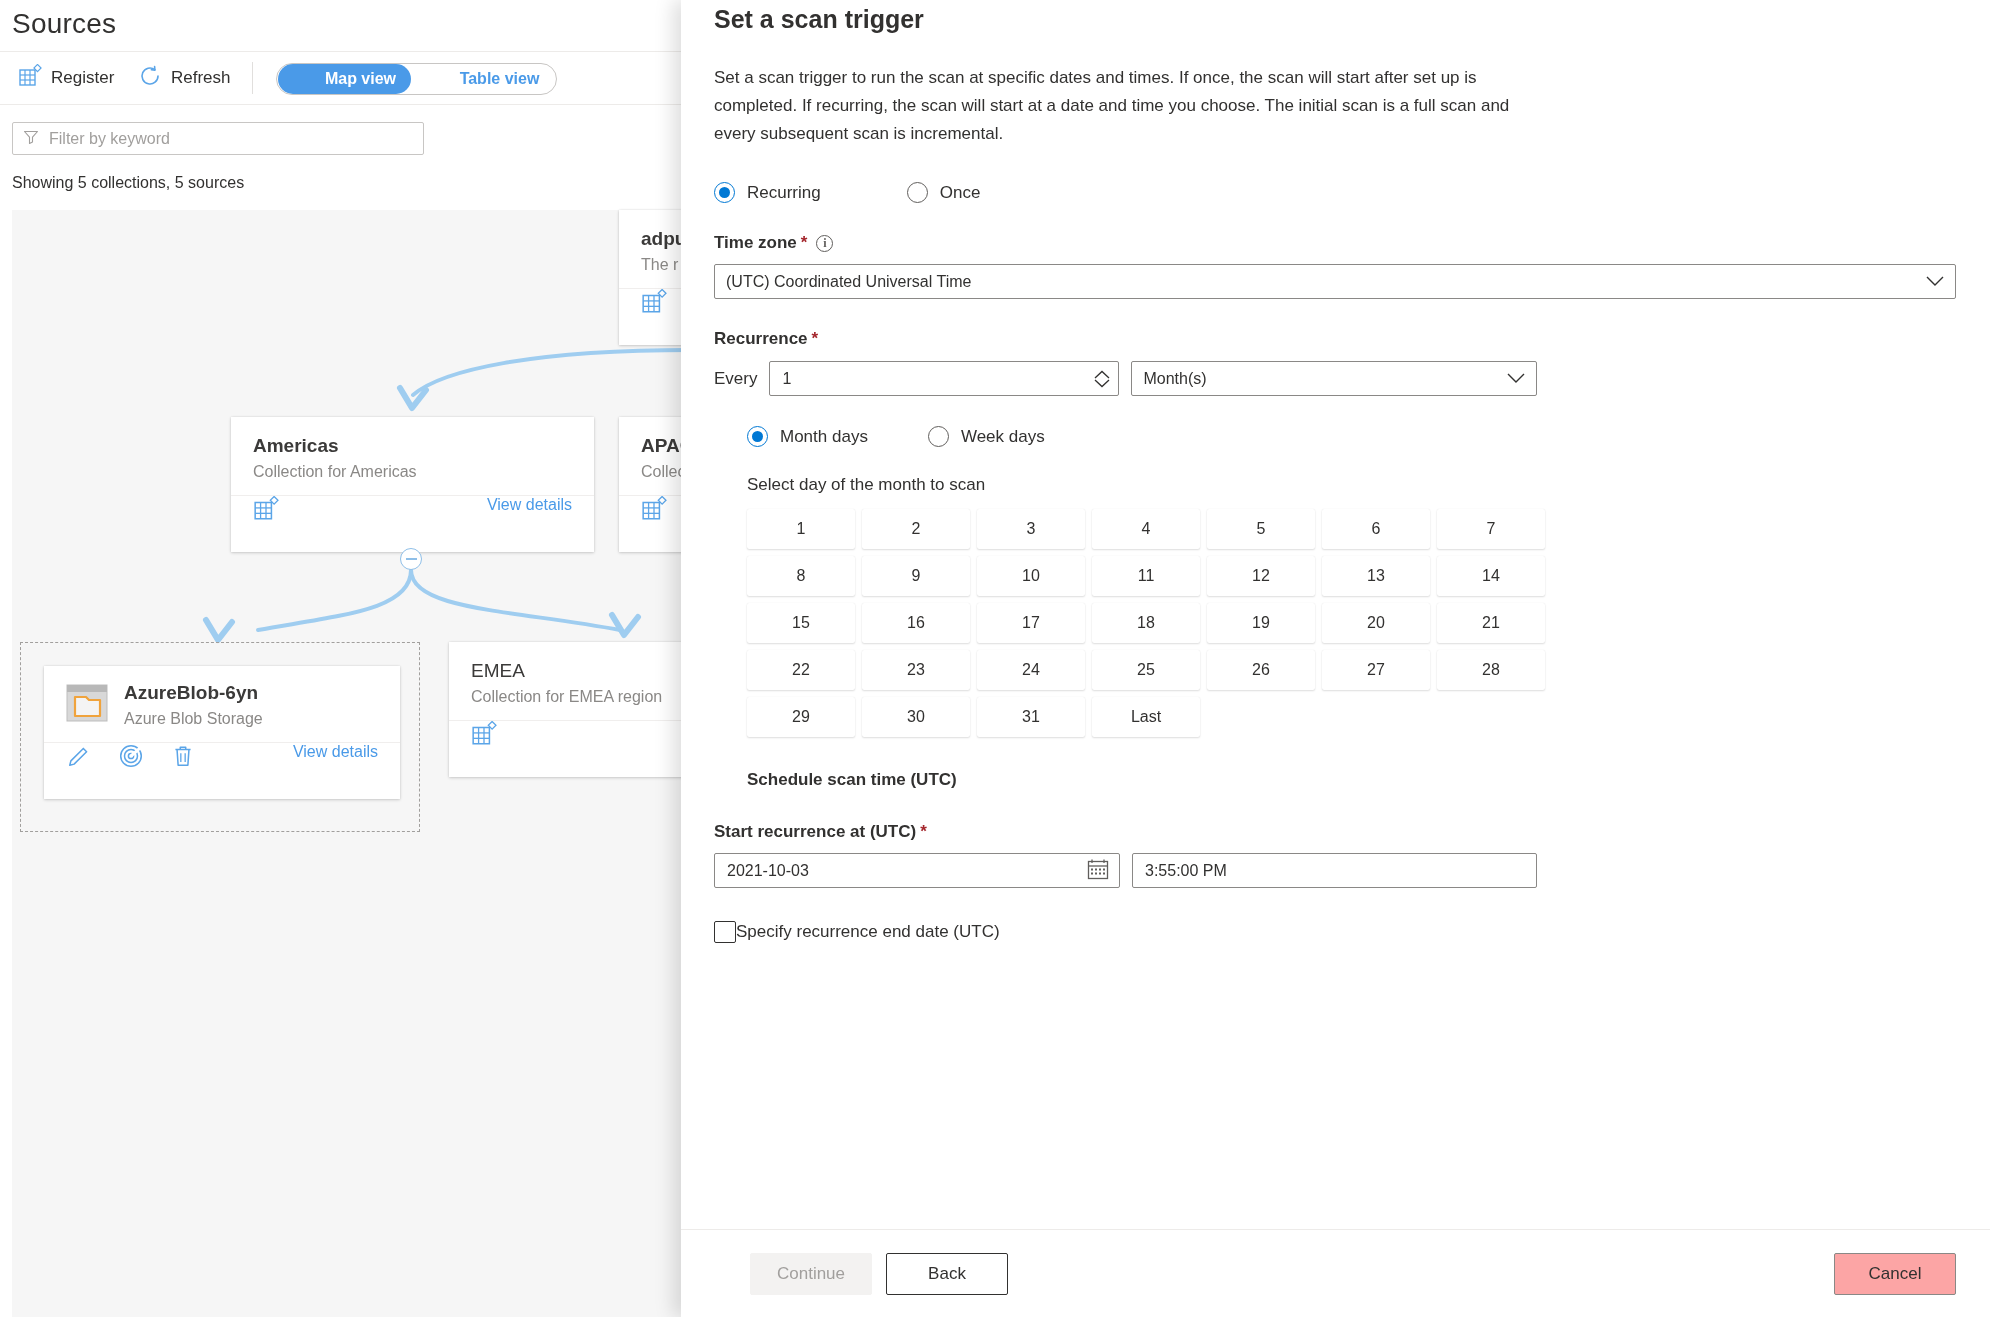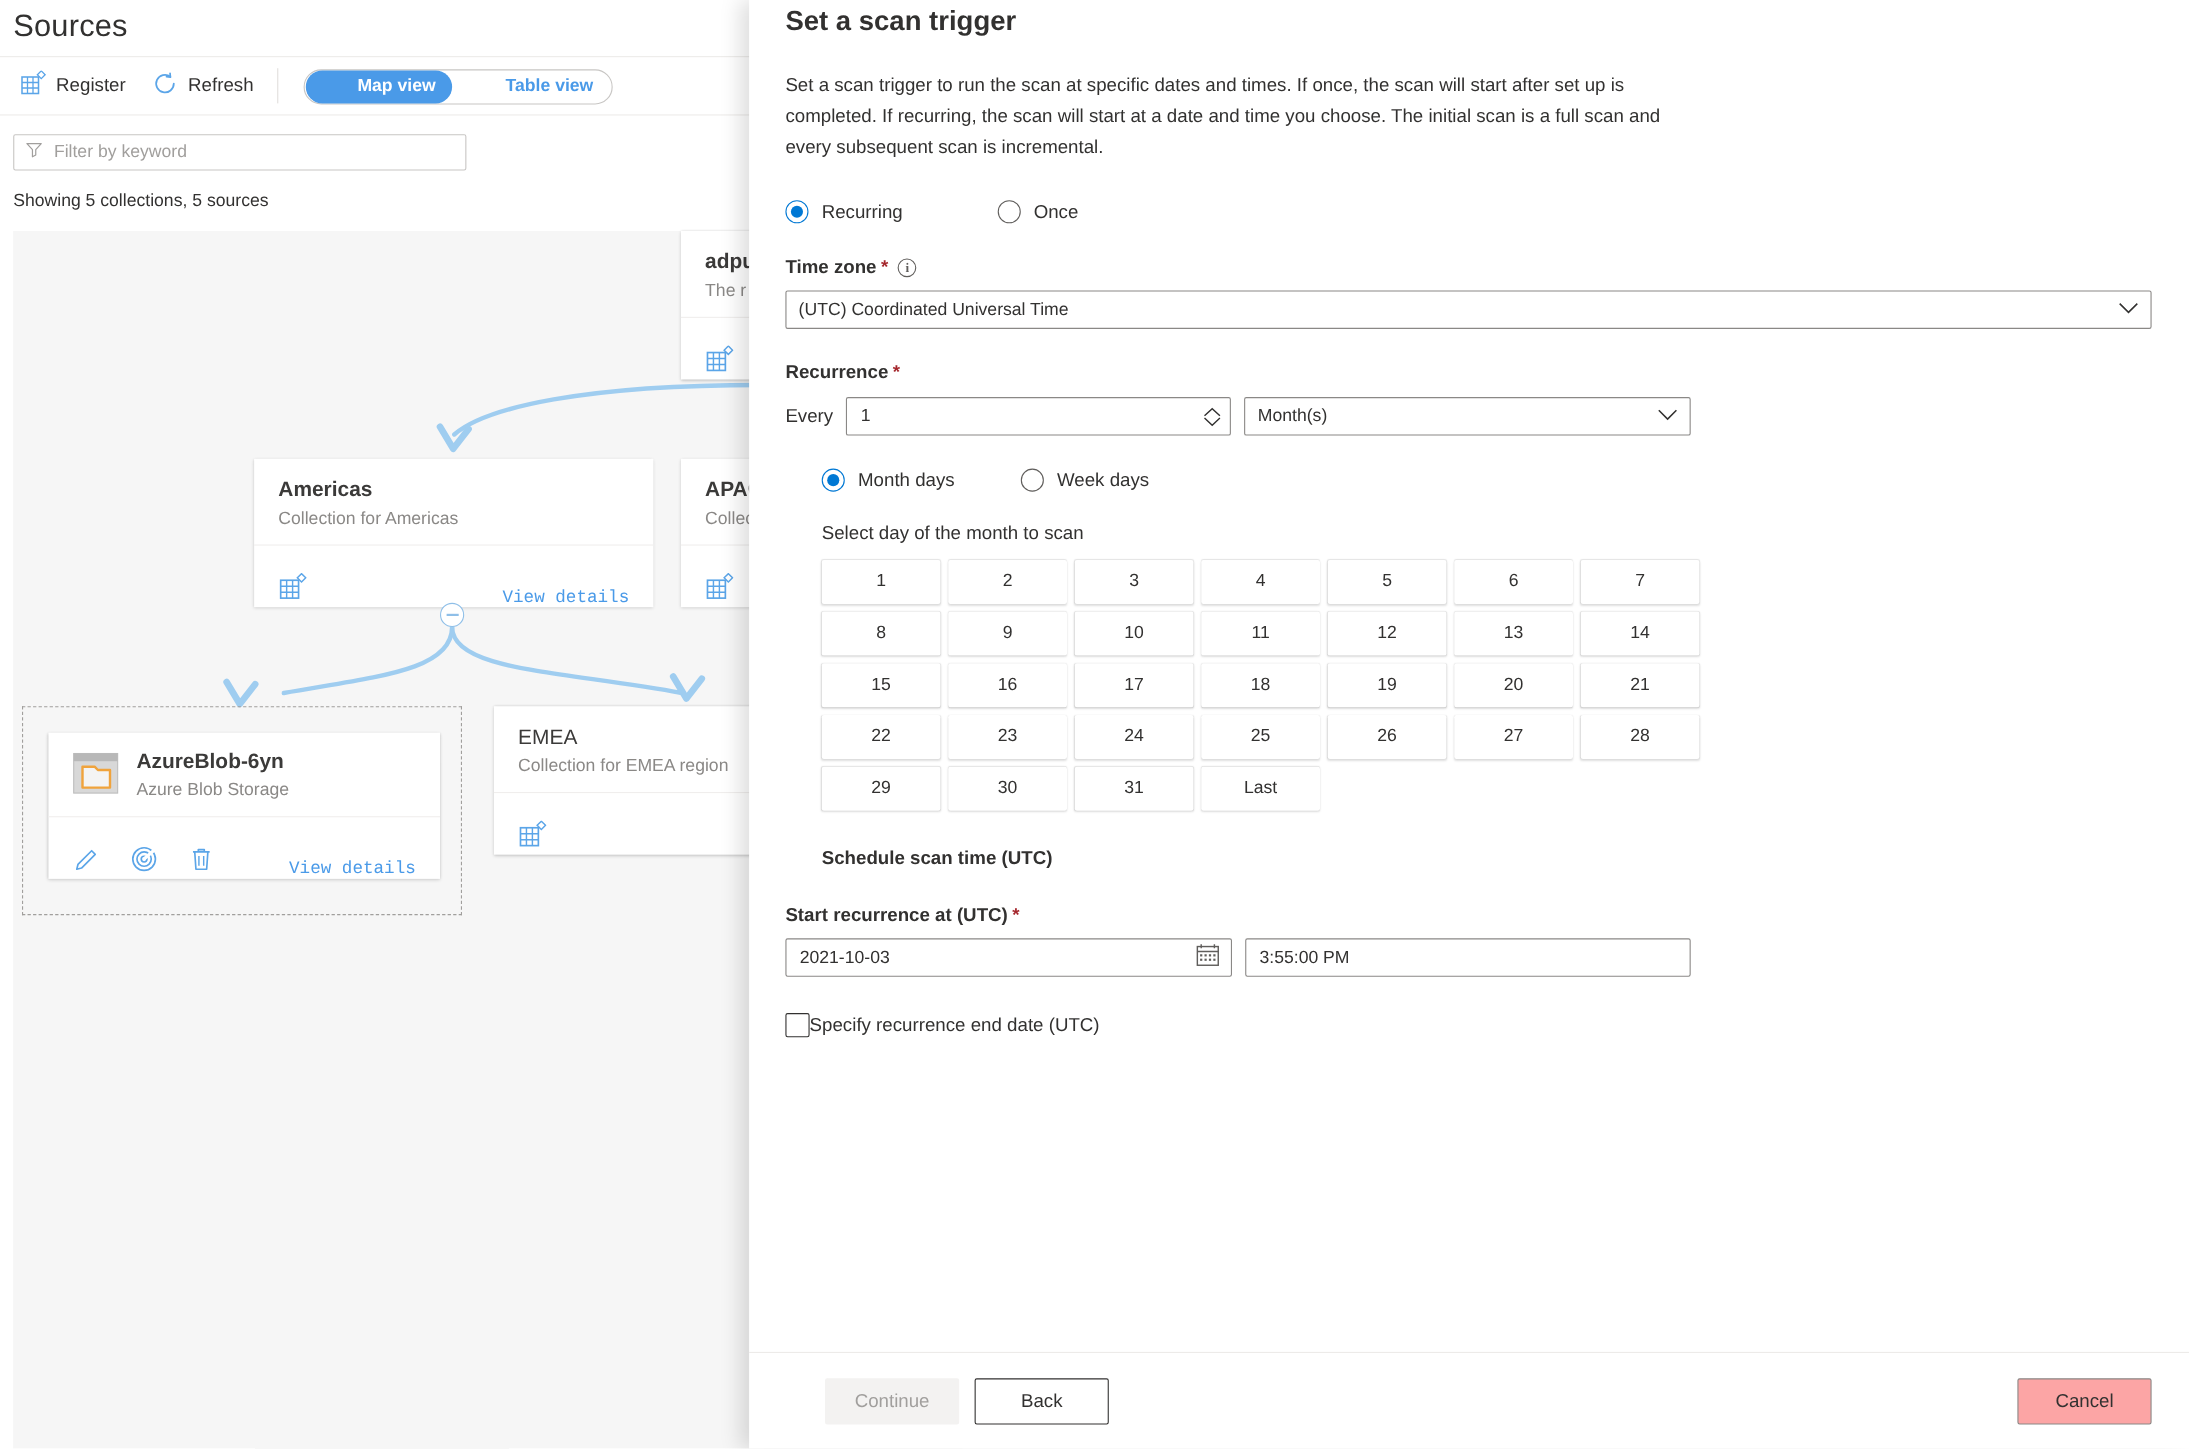--- a/index.html
+++ b/index.html
@@ -62,21 +62,21 @@
     width: 863px; height: 1107px; background: #f6f6f6;
   }
   .card {
     position: absolute; background: #ffffff;
     box-shadow: 0 1px 3px rgba(0,0,0,.16), 0 0 2px rgba(0,0,0,.10);
   }
   .card-body { padding: 18px 22px 14px 22px; }
   .card-name { font-size: 19px; font-weight: 700; color: #3b3a39; }
   .card-desc { font-size: 16px; color: #8a8886; margin-top: 6px; }
   .card-sep { height: 1px; background: #f0eeed; }
-  .card-foot { height: 56px; display: flex; align-items: flex-end; padding: 0 22px; font-family: Liberation Mono, monospace; }
+  .card-foot { height: 56px; display: flex; align-items: flex-start; padding: 0 22px; }
   .card-link { font-size: 16px; color: #4a9ae8; margin-left: auto; }
   .dashed-sel {
     position: absolute; border: 1px dashed #a19f9d;
   }
   svg.arrows { position: absolute; left: 0; top: 0; width: 863px; height: 1107px; pointer-events: none; }
   .collapse-knob {
     position: absolute; width: 22px; height: 22px; border-radius: 50%;
     border: 1.6px solid #8fbfe8; background: #fff;
     display: flex; align-items: center; justify-content: center;
   }

